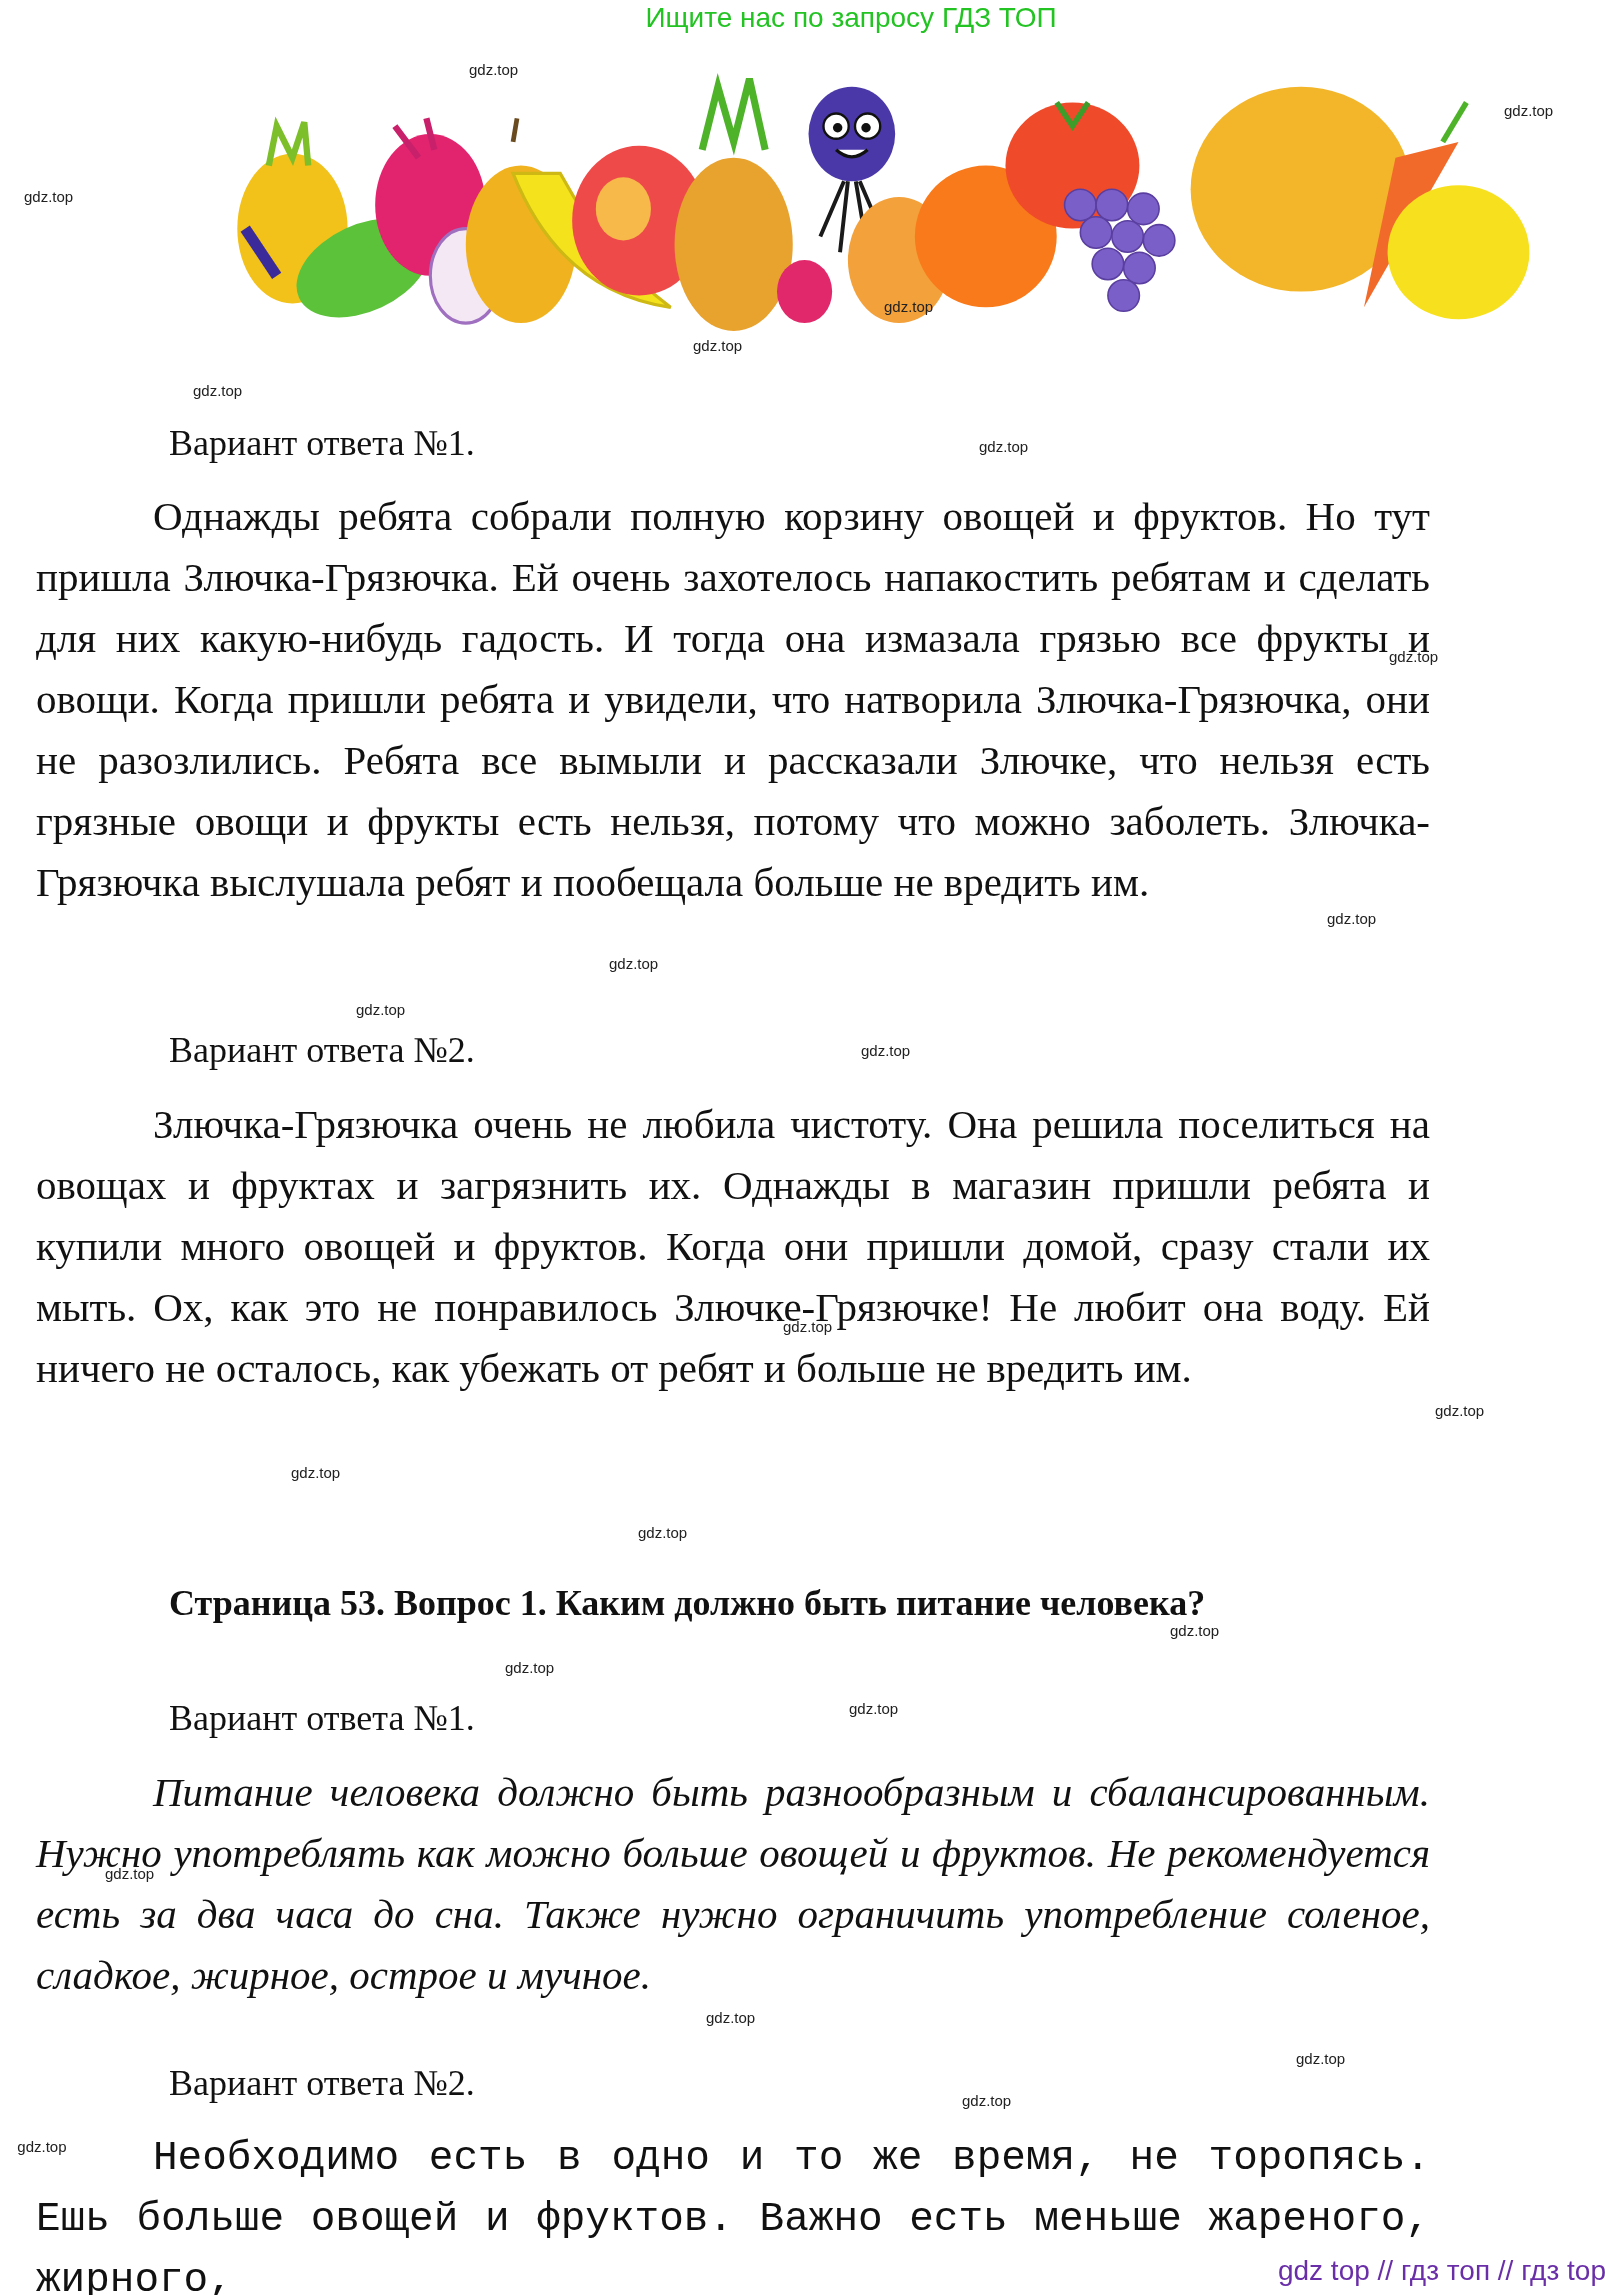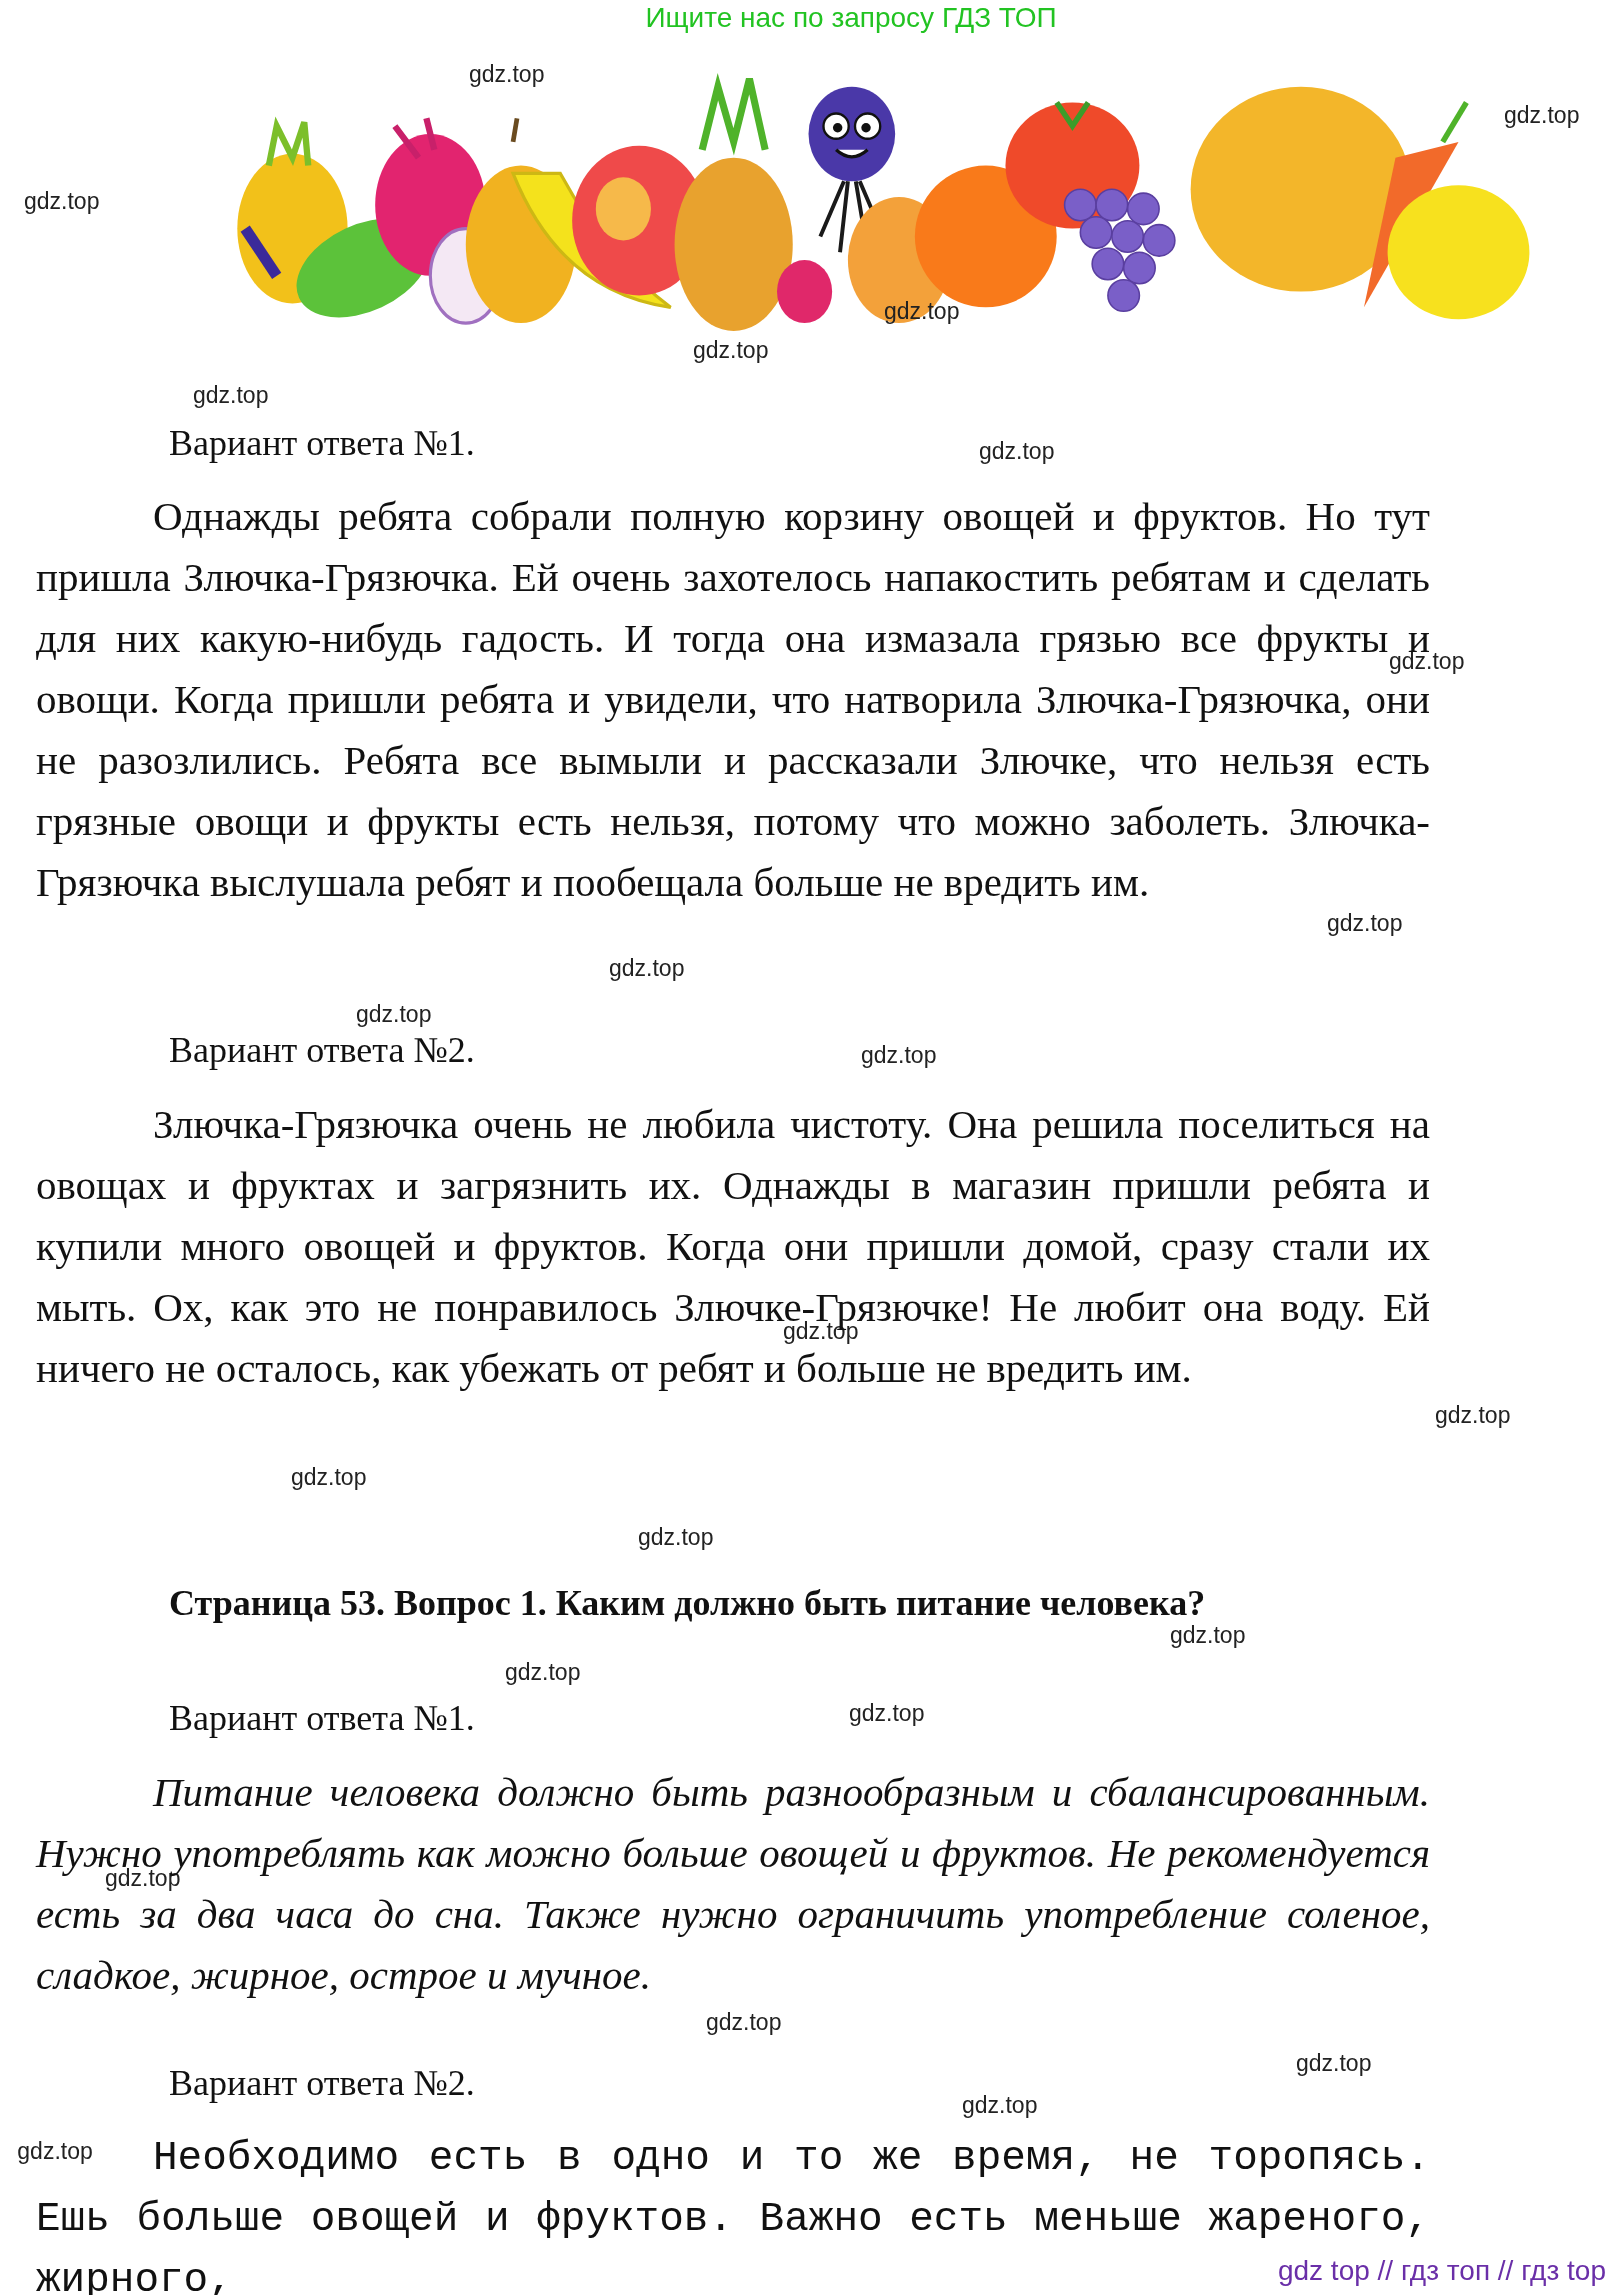--- a/index.html
+++ b/index.html
@@ -1,19 +1,19 @@
 <!DOCTYPE html>
 <html style="font-size:12.6px"><head>
 <meta charset="utf-8">
 <style>
   html, body { margin:0; padding:0; background:#ffffff; }
   body { width:1606px; height:2295px; position:relative; overflow:hidden; font-family:"Liberation Serif", serif; color:#111; }
   .abs { position:absolute;padding-left:48px; }
   .banner { left:0; top:0; width:1606px; text-align:center; color:#22c322; font-family:"Liberation Sans", sans-serif; font-size:28px; top:1.6px; }
-  .wm { position:absolute; font-family:"Liberation Sans", sans-serif; font-size:23px; color:#222; white-space:nowrap;text-align:right; }
+  .wm { position:absolute; font-family:"Liberation Sans", sans-serif; font-size:15px; color:#222; white-space:nowrap;text-align:right; }
   .illus { left:181px; top:71px; width:1356px; height:260px; }
   .heading { position:absolute; font-weight:normal; font-size:36px; white-space:nowrap; }
   .para { position:absolute; left:36px; width:1394px; font-size:41px; line-height:61px; text-align:justify; text-align-last:left;margin-top:8px; }
   .para .indent { display:inline-block; width:117px; }
   .qtitle { position:absolute; left:52px; width:1394px; font-size:36px; font-weight:bold; line-height:61px; text-align:justify;font-family:Liberation Serif, serif; }
   .footer { position:absolute; left:0; width:1606px; top:2255px; text-align:right; color:#6a2fa8; font-family:"Liberation Sans", sans-serif; font-size:28px; }
 </style>
 </head>
 <body>
 

